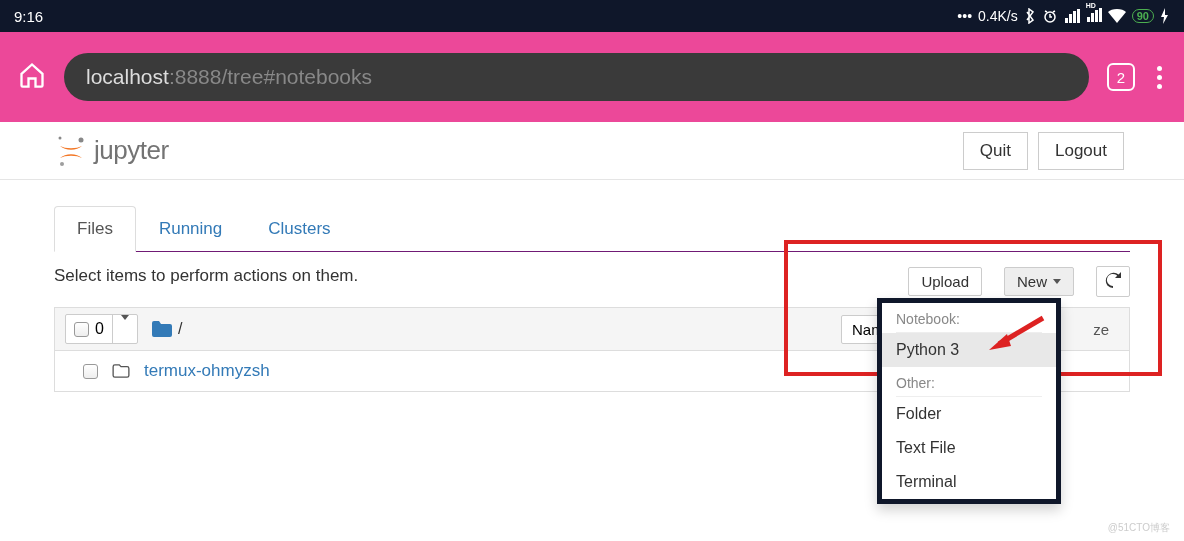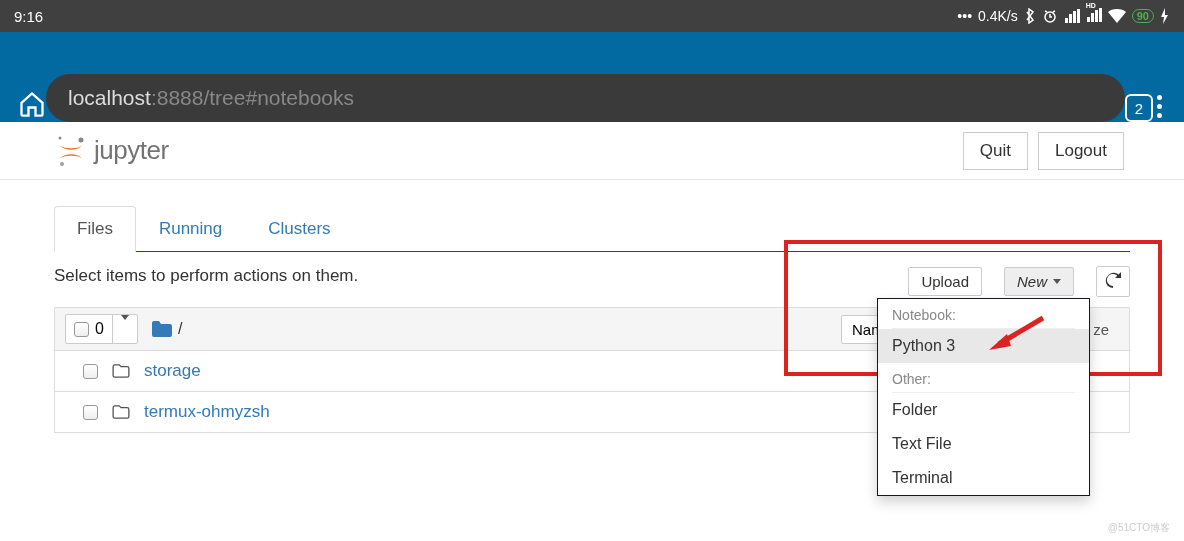--- a/index.html
+++ b/index.html
@@ -1,25 +1,25 @@
 <!DOCTYPE html>
 <html><head>
 <meta charset="utf-8">
 <style>
 * { margin:0; padding:0; box-sizing:border-box; font-family:-apple-system,BlinkMacSystemFont,"Segoe UI",Helvetica,Arial,sans-serif; }
 body { width:1184px; height:541px; background:#fff; overflow:hidden; position:relative; }
 
 
-.status-bar { height:32px; background:#404040; color:#fff; display:flex; justify-content:space-between; align-items:center; padding:0 14px; font-size:15px; }
+.status-bar { height:32px; background:#0f172a; color:#fff; display:flex; justify-content:space-between; align-items:center; padding:0 14px; font-size:15px; }
 .status-right { display:flex; align-items:center; gap:6px; font-size:14px; }
 .status-right svg, .status-right .ico { display:inline-block; }
 .battery { border:1.5px solid #4caf50; border-radius:7px; padding:0 4px; font-size:11px; color:#4caf50; font-weight:bold; position:relative; }
 
 
-.url-bar { height:90px; background:#0369a1; display:flex; align-items:flex-end; padding:0 18px; }
+.url-bar { height:90px; background:#ec4899; display:flex; align-items:center; padding:0 18px; gap:18px; }
 .home-ico svg { width:28px; height:28px; }
 .url-field { flex:1; background:#3a3a3a; border-radius:28px; height:48px; display:flex; align-items:center; padding:0 22px; font-size:21px; color:#ddd; }
 .url-field .dim { color:#888; }
 .tab-count { width:28px; height:28px; border:2px solid #fff; border-radius:6px; display:flex; align-items:center; justify-content:center; font-size:15px; color:#fff; font-weight:500; }
 .kebab { display:flex; flex-direction:column; gap:4px; padding:4px; }
 .kebab span { width:5px; height:5px; background:#fff; border-radius:50%; }
 
 
 .page { background:#fff;border-radius:30px; }
 .jp-header { height:58px; border-bottom:1px solid #e5e5e5; display:flex; align-items:center; justify-content:space-between; padding:0 60px 0 56px; }
@@ -31,21 +31,21 @@
 .content { padding:0 54px; position:relative; }
 
 .tabs { display:flex; border-bottom:1px solid #701a75; margin-top:26px; }
 .tab { padding:12px 22px; font-size:17px; color:#337ab7; cursor:pointer; border:1px solid transparent; border-bottom:none; margin-bottom:-1px; }
 .tab.active { color:#555; border-color:#ddd; border-bottom:1px solid #fff; border-radius:4px 4px 0 0; background:#fff; }
 
 .action-row { display:flex; justify-content:space-between; align-items:flex-start; padding:14px 0 10px; }
 .hint { font-size:17px; color:#333; }
 .row-btns { display:flex; gap:22px; align-items:center; }
 .btn { background:#fff; border:1px solid #ccc; padding:5px 12px; font-size:15px; color:#333; cursor:pointer; border-radius:2px; }
-.btn.new { background:#eee; display:flex; align-items:center; gap:6px;font-style:italic; }
+.btn.new { background:#eee; display:flex; align-items:center; gap:6px; }
 .caret-dn { width:0; height:0; border-left:4px solid transparent; border-right:4px solid transparent; border-top:5px solid #555; }
 .refresh-btn { padding:5px 8px; }
 
 .list-hdr { background:#f5f5f5; border:1px solid #ddd; display:flex; align-items:center; padding:6px 10px; }
 .sel-group { display:flex; align-items:center; border:1px solid #ccc; border-radius:2px; background:#fff; }
 .sel-group .cb-box { padding:5px 8px; border-right:1px solid #ccc; display:flex; align-items:center; gap:6px; }
 .sel-group .dd { padding:5px 8px; }
 .cb { width:15px; height:15px; border:1px solid #999; border-radius:3px; background:linear-gradient(#fff,#eee); }
 .crumb { margin-left:14px; display:flex; align-items:center; gap:6px; color:#337ab7; }
 .folder-ico { color:#337ab7; }
@@ -54,21 +54,21 @@
 
 .file-row { border:1px solid #ddd; border-top:none; display:flex; align-items:center; padding:10px 10px 10px 28px; gap:14px; }
 .file-row a { color:#337ab7; font-size:17px; text-decoration:none; }
 .dir-ico { width:18px; height:14px; }
 
 
 .highlight-box { position:absolute; border:4px solid #d22; pointer-events:none; }
 .arrow { position:absolute; pointer-events:none; }
 
 
-.dropdown { position:absolute; background:#fff; border:1px solid #0f172a; box-shadow:0 6px 12px rgba(0,0,0,.18); width:213px; font-size:16px; }
+.dropdown { position:absolute; background:#fff; border:5px solid #0f172a; box-shadow:0 6px 12px rgba(0,0,0,.18); width:184px; font-size:16px; }
 .dd-hdr { color:#888; font-size:14px; padding:8px 14px 3px; }
 .dd-rule { margin:2px 14px 0; border:none; border-top:1px solid #eee; }
 .dd-item { padding:8px 14px; color:#333; cursor:pointer; }
 .dd-item.hover { background:#e8e8e8; }
 
 .watermark { position:absolute; right:14px; bottom:6px; font-size:10px; color:#ccc; }
 </style>
 </head>
 <body>
 
@@ -186,27 +186,20 @@
           </svg>
       </div>
       <div class="spacer-col">ze</div>
     </div>
 
     <div class="file-row">
       <div class="cb"></div>
       <svg class="dir-ico" viewBox="0 0 20 16" fill="none" stroke="#555" stroke-width="1.5">
           <path d="M1 3a2 2 0 012-2h5l2 2h7a2 2 0 012 2v8a2 2 0 01-2 2H3a2 2 0 01-2-2z"></path>
         </svg>
-      <a href="#">storage</a>
-    </div>
-    <div class="file-row">
-      <div class="cb"></div>
-      <svg class="dir-ico" viewBox="0 0 20 16" fill="none" stroke="#555" stroke-width="1.5">
-          <path d="M1 3a2 2 0 012-2h5l2 2h7a2 2 0 012 2v8a2 2 0 01-2 2H3a2 2 0 01-2-2z"></path>
-        </svg>
       <a href="#">termux-ohmyzsh</a>
     </div>
   </div>
 </div>
 
 <div class="highlight-box" style="left:784px; top:240px; width:378px; height:136px;"></div>
 
 <div class="dropdown" style="left:877px; top:298px;">
   <div class="dd-hdr">Notebook:</div>
   <hr class="dd-rule">

